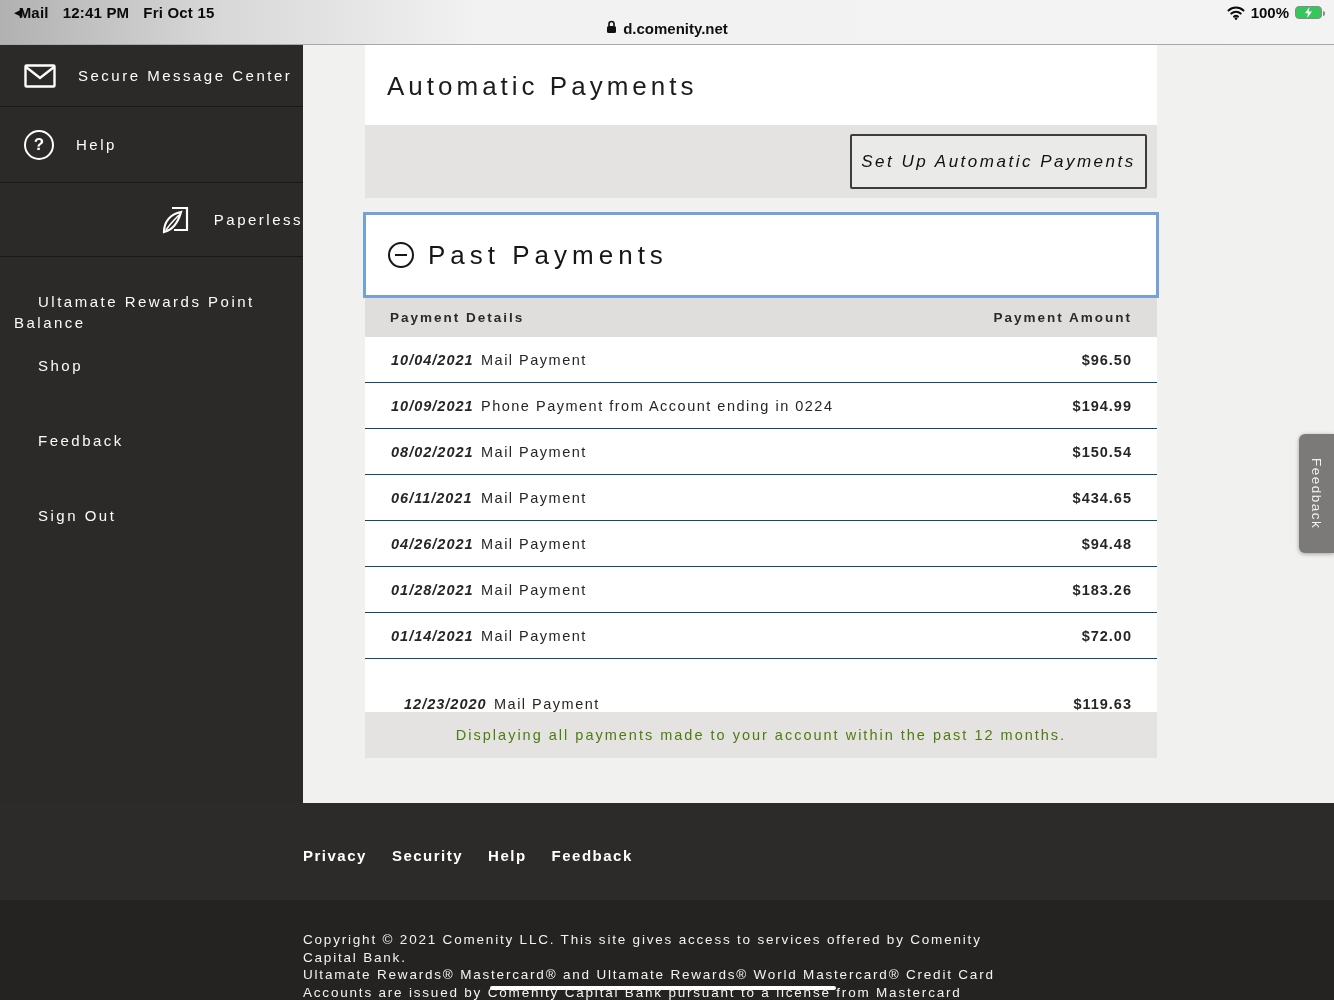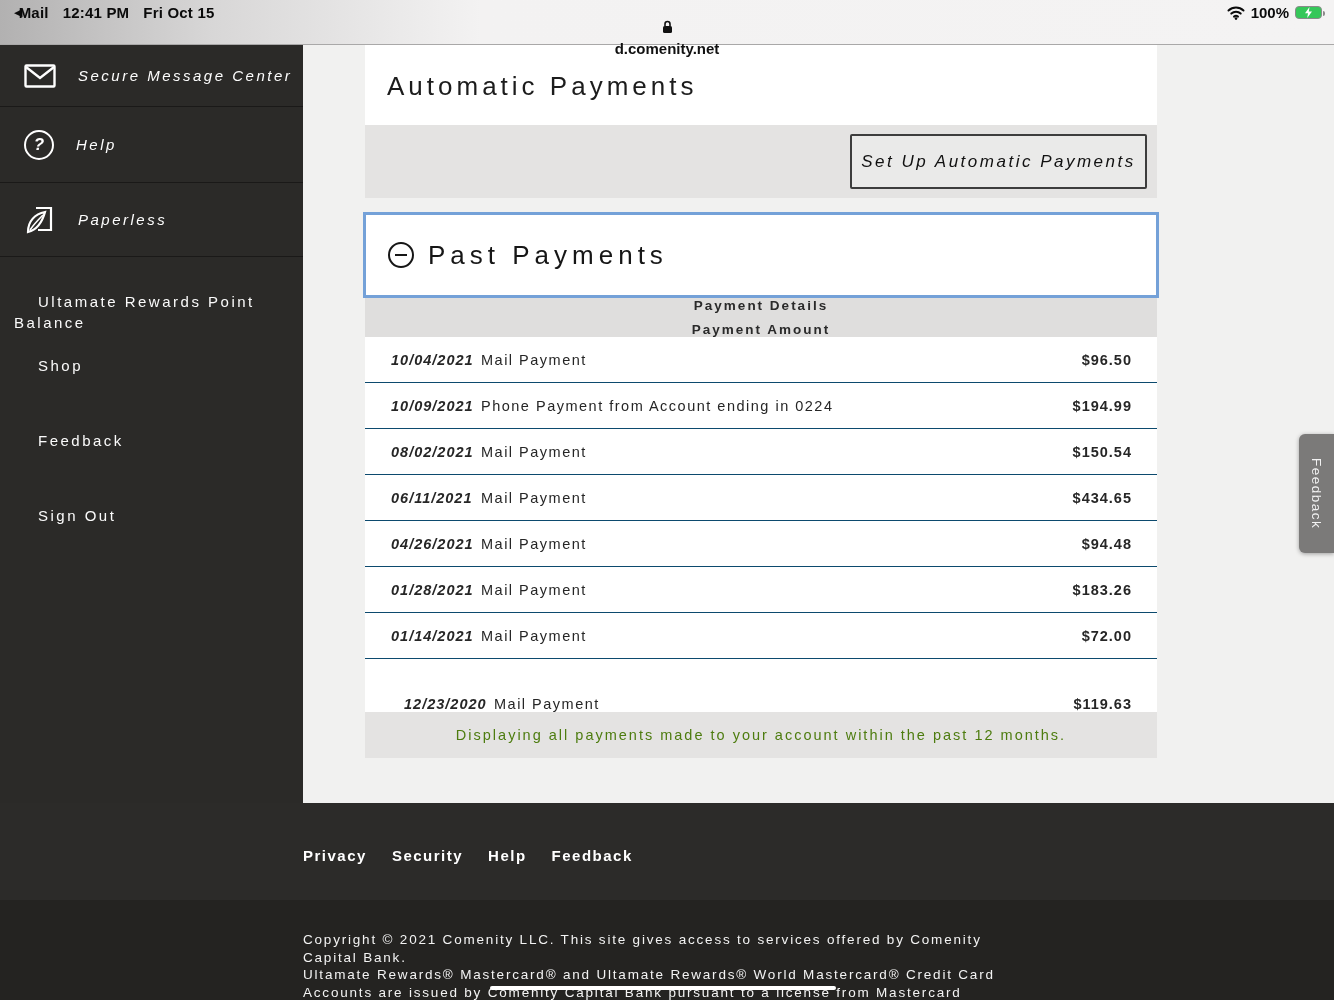--- a/index.html
+++ b/index.html
@@ -14,29 +14,29 @@
   .status-left { position:absolute; left:14px; top:4px; display:flex; align-items:center; gap:14px;
     font-size:15px; font-weight:700; color:#0b0b0b; letter-spacing:.2px; }
   .back-triangle { font-size:11px; margin-right:-8px; }
   .status-right { position:absolute; right:12px; top:4px; display:flex; align-items:center; gap:6px;
     font-size:15px; font-weight:700; color:#0b0b0b; }
   .battery { position:relative; width:27px; height:13px; border:1px solid #8a8a8a; border-radius:4px;
     background:#35c759; display:flex; align-items:center; justify-content:center; }
   .battery:after { content:""; position:absolute; right:-4px; top:3.5px; width:2.5px; height:5px;
     background:#8a8a8a; border-radius:0 2px 2px 0; }
   .urlrow { position:absolute; left:0; top:20px; width:1334px; text-align:center; }
-  .urlfield { display:inline-flex; align-items:center; gap:6px; font-size:15px; font-weight:600; color:#111;flex-direction:column; }
+  .urlfield { display:inline-flex; align-items:flex-start; gap:6px; font-size:15px; font-weight:600; color:#111; }
 
   
   .sidebar { position:absolute; left:0; top:45px; width:303px; height:758px; background:#2b2a28; color:#fcfcfc; }
   .side-item { display:flex; align-items:center; gap:22px; padding-left:24px;
-    border-bottom:1px solid #1a1918; cursor:pointer;font-style:italic; }
+    border-bottom:1px solid #1a1918; cursor:pointer; }
   .side-item-1 { height:62px; }
   .side-item-2 { height:76px; }
-  .side-item-3 { height:74px; }
+  .side-item-3 { height:74px;justify-content:flex-end; }
   .side-label { font-size:15px; letter-spacing:2.5px; color:#fdfdfd; }
   .qicon { width:30px; height:30px; border:2px solid #fff; border-radius:50%;
     display:flex; align-items:center; justify-content:center; font-size:17px; font-weight:700; color:#fff; }
   .side-link { position:absolute; left:0; width:310px; font-size:15px; letter-spacing:2.5px;
     color:#fbfbfb; cursor:pointer; }
   .side-link-wrap { top:246px; padding-left:14px; text-indent:24px; line-height:21px; width:290px; }
   .side-link-shop { top:312px; padding-left:38px; }
   .side-link-feedback { top:387px; padding-left:38px; }
   .side-link-signout { top:462px; padding-left:38px; }
 
@@ -53,21 +53,21 @@
 
   .past-box { position:absolute; left:363px; top:212px; width:796px; height:86px; background:#fff;
     border:3px solid #74a1d8; display:flex; align-items:center; cursor:pointer; }
   .minus-icon { width:26px; height:26px; border:2px solid #161616; border-radius:50%;
     margin-left:22px; position:relative; flex:none; }
   .minus-icon:after { content:""; position:absolute; left:5px; top:10px; width:12px; height:2px; background:#161616; }
   .past-title { margin-left:14px; font-size:26px; letter-spacing:5px; color:#161616; }
 
   .tbl-head { position:absolute; left:365px; top:298px; width:792px; height:39px; background:#dfdedd;
     display:flex; align-items:center; justify-content:space-between; padding:0 25px;
-    font-size:13.5px; font-weight:700; letter-spacing:2px; color:#2a2a2a;flex-direction:column; }
+    font-size:13.5px; font-weight:700; letter-spacing:2px; color:#2a2a2a; }
   .tbl-body { position:absolute; left:365px; top:337px; width:792px; height:375px; background:#fff; }
   .tbl-row { height:46px; display:flex; align-items:center; border-bottom:1px solid #0c4a6e;
     font-size:14.5px; color:#262626; }
   .tbl-row.last { height:53px; border-bottom:none; align-items:flex-end; padding-top:13px;padding-left:13px; }
   .cell-date { width:116px; padding-left:26px; font-weight:700; font-style:italic; letter-spacing:1px; flex:none; }
   .cell-desc { flex:1; letter-spacing:1.5px; }
   .cell-amt { padding-right:25px; font-weight:700; letter-spacing:1px; text-align:right; }
   .tbl-note { position:absolute; left:365px; top:712px; width:792px; height:46px; background:#e4e3e2;
     display:flex; align-items:center; justify-content:center; font-size:14.5px;
     letter-spacing:2px; color:#4d7c0f; }

